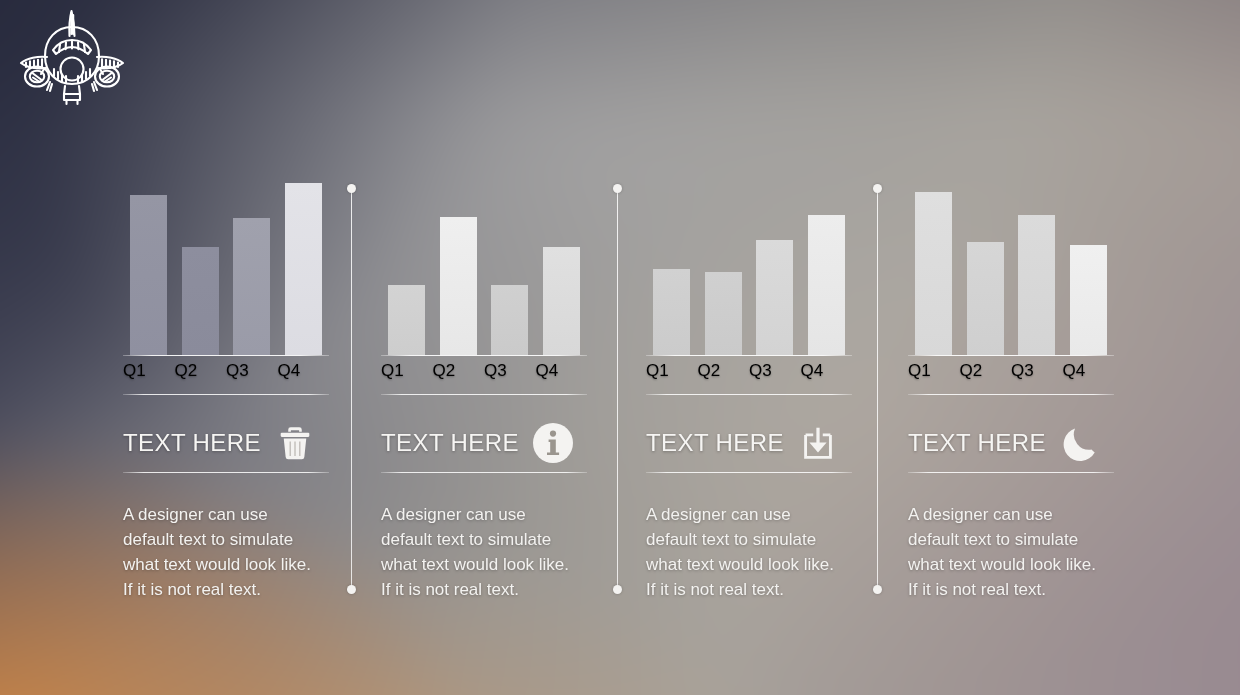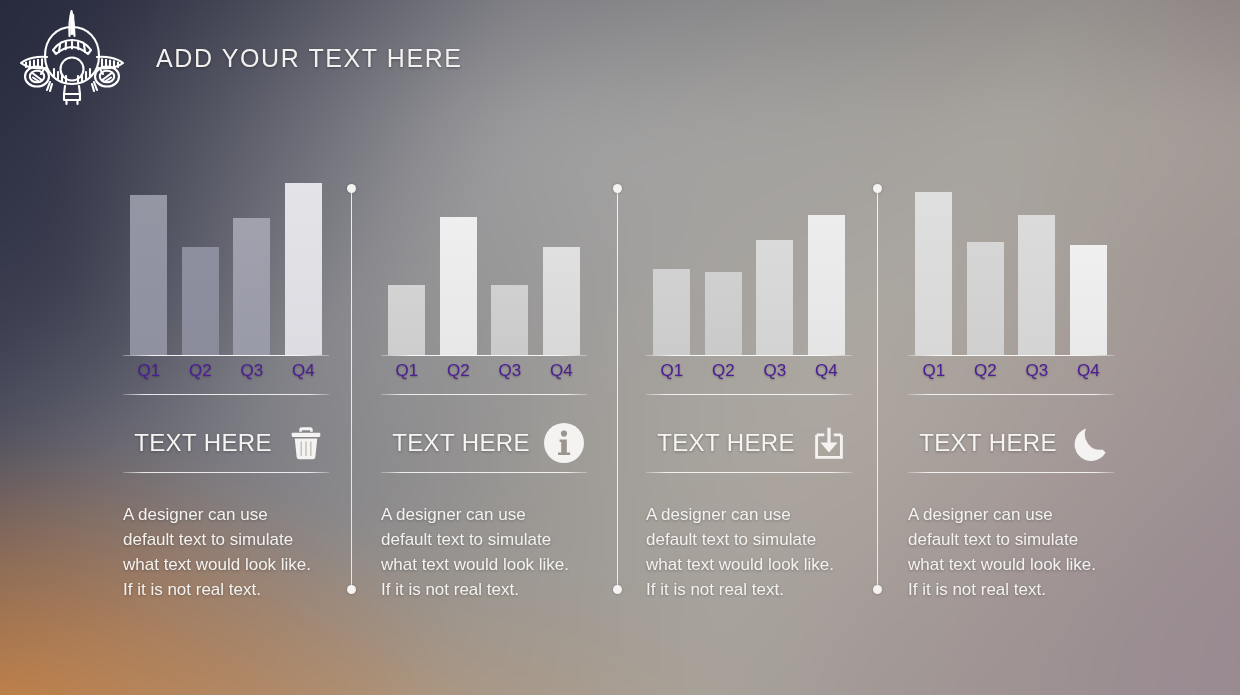--- a/index.html
+++ b/index.html
@@ -65,30 +65,30 @@
   #col-3{left:908px;}
 
   .chart{position:relative;height:185px;}
   .bars{position:absolute;left:0;bottom:0;width:100%;height:185px;
         display:flex;align-items:flex-end;justify-content:space-between;}
   .bar-slot{width:25%;display:flex;justify-content:center;align-items:flex-end;height:100%;}
   .bar{width:37px;}
   .axis-line{position:absolute;left:0;bottom:-1px;width:100%;height:1px;
         background:linear-gradient(to right, rgba(255,255,255,.28), rgba(255,255,255,.92) 14%, rgba(255,255,255,.92) 86%, rgba(255,255,255,.3));}
   .ticks{display:flex;justify-content:space-between;margin-top:6px;}
-  .tick{width:25%;text-align:center;font-size:17px;color:#4c1d95;
+  .tick{width:25%;text-align:left;font-size:17px;color:#000000;
         text-shadow:0 1px 2px rgba(0,0,0,.3);}
 
   .rule{height:1px;width:100%;
         background:linear-gradient(to right, rgba(255,255,255,.22), rgba(255,255,255,.85) 10%, rgba(255,255,255,.85) 90%, rgba(255,255,255,.25));}
   #col-0 .rule, #col-1 .rule, #col-2 .rule, #col-3 .rule{}
 
   .title-band{
     margin-top:19px;height:58px;
-    display:flex;align-items:center;justify-content:flex-end;
+    display:flex;align-items:center;justify-content:flex-start;
   }
   .band-title{font-size:24px;color:#f6f5f3;letter-spacing:.4px;white-space:nowrap;
         text-shadow:0 1px 3px rgba(0,0,0,.3);}
   .band-icon{margin-left:11px;width:46px;height:46px;display:flex;align-items:center;justify-content:center;}
 
   .body-text{
     margin-top:29px;font-size:17px;line-height:25px;color:#f3f2f0;
     width:195px;text-shadow:0 1px 3px rgba(0,0,0,.28);
   }
 
@@ -158,21 +158,20 @@
           <path d="M40 63 L40 70 M44 66 L44 73 M48 68.5 L48 75.5 M52 70 L52 77 M64 70 L64 77 M68 68.5 L68 75.5 M72 66 L72 73 M76 63 L76 70"></path>
 
           <path d="M51 80 L50 88 M65 80 L66 88"></path>
           <rect x="50" y="88" width="16" height="6"></rect>
           <path d="M52.5 94 L52.5 98 M63.5 94 L63.5 98"></path>
           <path d="M36 76 L33 84 M38 78 L36 85"></path>
           <path d="M80 76 L83 84 M78 78 L80 85"></path>
         </g>
       </svg>
     </div>
-    <div id="deck-title">ADD YOUR TEXT HERE</div>
   </div>
 
   <div class="col" id="col-0">
     <div class="chart">
       <div class="bars">
         <div class="bar-slot">
           <div class="bar" style="height:160px;background:linear-gradient(to bottom,#9596a4,#8f90a0);"></div>
         </div>
         <div class="bar-slot">
           <div class="bar" style="height:108px;background:linear-gradient(to bottom,#8d8e9e,#8a8b9b);"></div>

